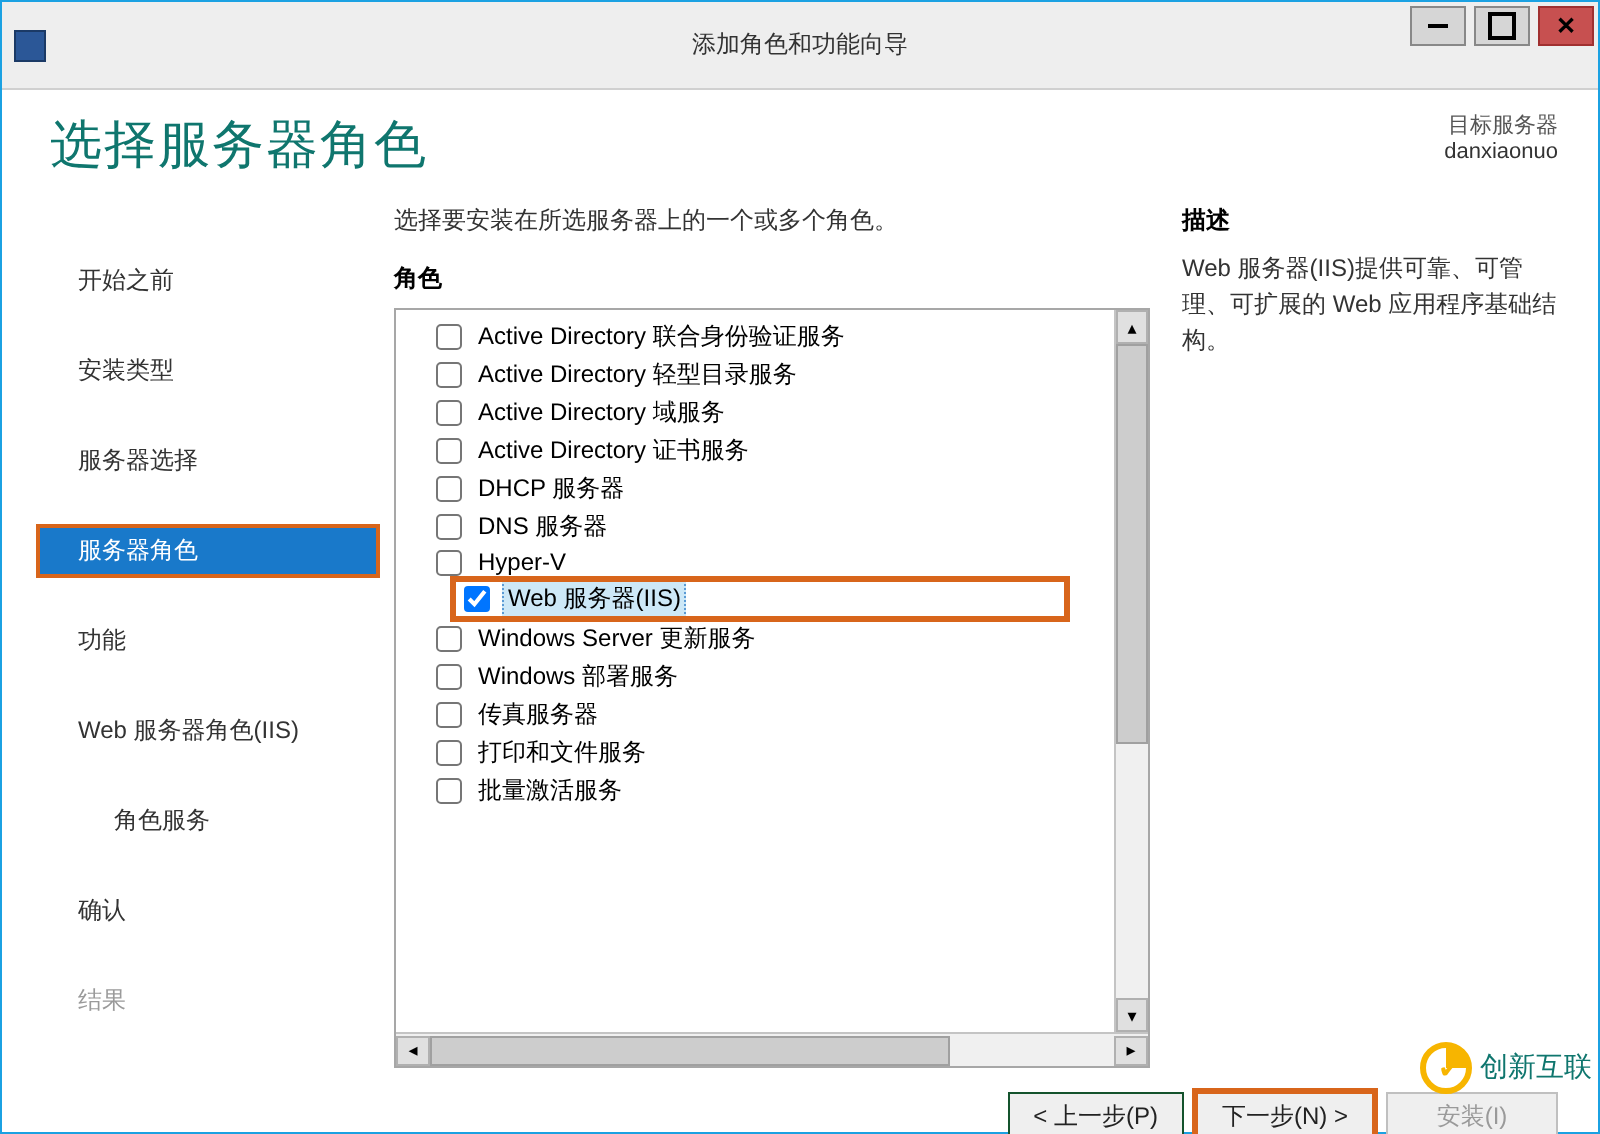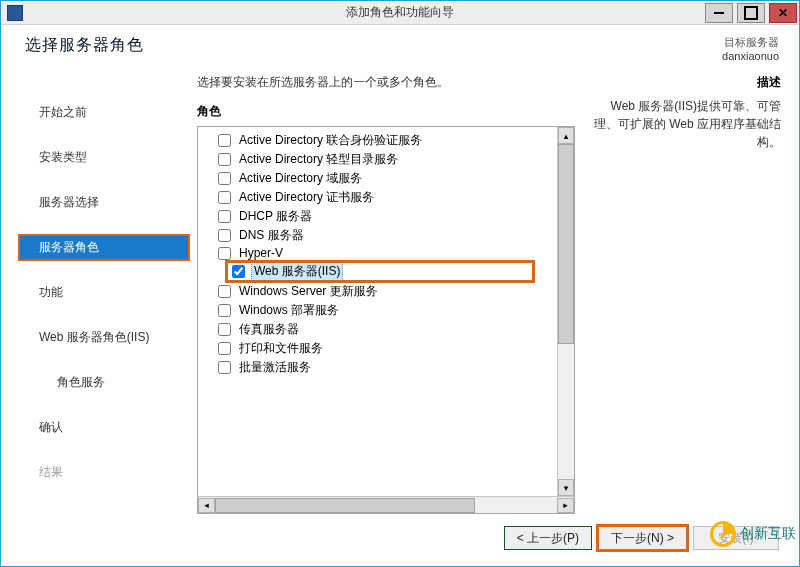--- a/index.html
+++ b/index.html
@@ -6,42 +6,42 @@
   body {
     font-family: "Microsoft YaHei", "Segoe UI", sans-serif;
     font-size: 12px;
     background: #fff;
     width: 800px; height: 567px;
     overflow: hidden;
     position: relative;
   }
   .window { border: 1px solid #1ba1e2; width: 800px; height: 567px; background:#fff; }
   .titlebar {
-    height: 24px; background: #eeeeee;
+    height: 44px; background: #eeeeee;
     border-bottom: 1px solid #d0d0d0;
     display: flex; align-items: center;
     position: relative;
   }
   .titlebar .sysicon {
     width: 16px; height: 16px; margin-left: 6px;
     background: #2b5797; border: 1px solid #1b3a66;
   }
   .titlebar .title {
     position:absolute; left:0; right:0; text-align:center;
     color:#333; font-size:12px; pointer-events:none;
   }
   .winbtns { position:absolute; right:2px; top:2px; display:flex; gap:4px;}
   .winbtn { width:28px; height:20px; display:flex; align-items:center; justify-content:center; border:1px solid #888; background:#d6d6d6;}
   .winbtn.min::before{content:""; width:10px; height:2px; background:#000;}
   .winbtn.max::before{content:""; width:10px; height:10px; border:2px solid #000;}
   .winbtn.close{ background:#c75050; border-color:#a03030;}
   .winbtn.close::before{content:"✕"; color:#000; font-size:12px; font-weight:bold;}
   .content { display:flex; flex-direction:column; height: calc(100% - 28px); padding:10px 18px 12px 18px;}
   .header-row { display:flex; justify-content:space-between; align-items:flex-start; margin-bottom:12px; padding-left:6px; padding-right:2px;}
-  .page-title { font-size:16px; color:#0f172a; font-weight:300; letter-spacing:1px;}
+  .page-title { font-size:26px; color:#0f766e; font-weight:300; letter-spacing:1px;}
   .target-box { text-align:right; font-size:11px; color:#555;}
   .target-box .srv { color:#333;}
   .body-row { display:flex; flex:1; min-height:0; gap:8px;}
   .sidebar { width:170px; padding-top:6px;}
   .sidebar .nav-item {
     padding:4px 8px 4px 20px; color:#333; cursor:default; font-size:12px;margin-top:20px;
   }
   .sidebar .nav-item.indent { padding-left:38px;}
   .sidebar .nav-item.selected {
     background:#1979ca; color:#fff; outline:2px solid #d8651b; outline-offset:-1px;
@@ -78,21 +78,21 @@
     height:17px; border-top:1px solid #c4c4c4; background:#f0f0f0;
     display:flex; align-items:center;
   }
   .hscroll .arrow{ width:17px; height:15px; background:#e0e0e0; border:1px solid #b0b0b0; display:flex; align-items:center; justify-content:center; font-size:9px;}
   .hscroll .track{ flex:1; position:relative; height:15px; background:#f0f0f0;}
   .hscroll .thumb{ position:absolute; left:0; top:0; height:15px; width:260px; background:#cdcdcd; border:1px solid #a0a0a0;}
   .vscroll{ position:absolute; right:0; top:0; bottom:17px; width:17px; background:#f0f0f0; border-left:1px solid #c4c4c4; display:flex; flex-direction:column;}
   .vscroll .arrow{ height:17px; background:#e0e0e0; border:1px solid #b0b0b0; display:flex; align-items:center; justify-content:center; font-size:9px;}
   .vscroll .track{ flex:1; position:relative;}
   .vscroll .thumb{ position:absolute; top:0; left:0; right:0; height:200px; background:#cdcdcd; border:1px solid #a0a0a0;}
-  .desc-col { width:190px; padding-top:0;text-align:right;}
+  .desc-col { width:190px; padding-top:0;}
   .desc-text { color:#333; line-height:1.5; margin-top:6px;}
   .footer { display:flex; justify-content:flex-end; gap:6px; padding-top:12px; padding-right:2px;}
   .btn {
     min-width:86px; height:24px; padding:0 12px;
     border:1px solid #14532d; background:#efefef;
     font-size:12px; color:#222;
     display:inline-flex; align-items:center; justify-content:center;
   }
   .btn.disabled{ color:#9a9a9a; border-color:#c0c0c0;}
   .btn.highlighted{ outline:3px solid #d8651b; outline-offset:-1px;}

